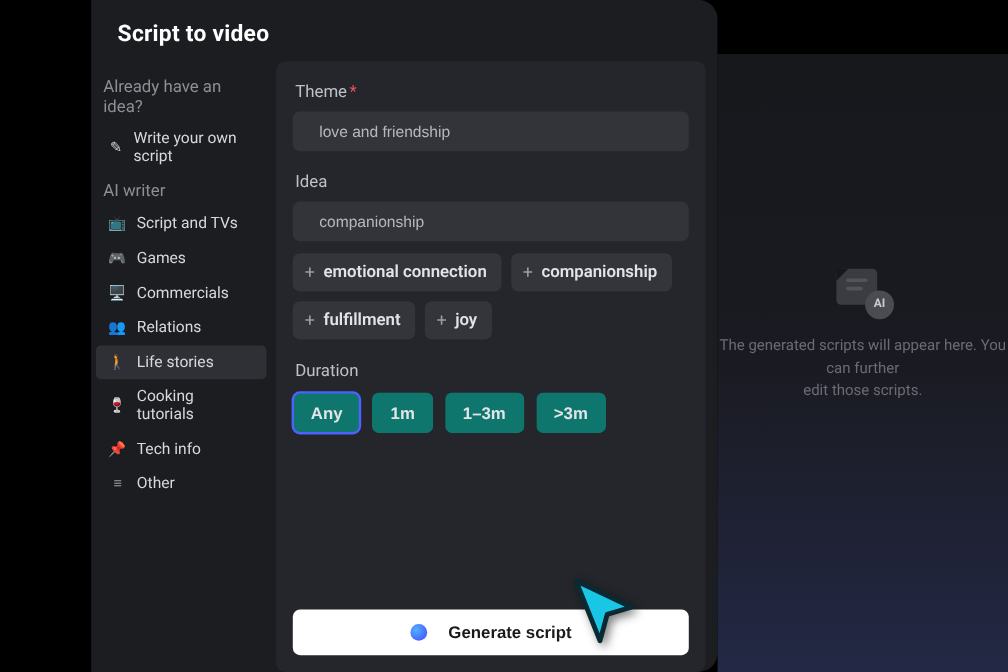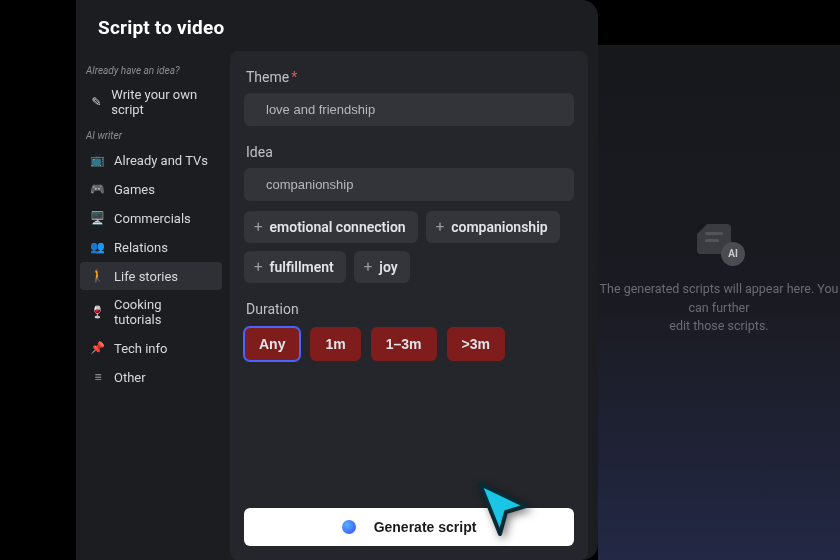--- a/index.html
+++ b/index.html
@@ -3,34 +3,34 @@
 <meta charset="utf-8">
 <style>
   * { box-sizing: border-box; margin: 0; padding: 0; }
   html, body { width: 840px; height: 560px; overflow: hidden; background: #000; font-family: -apple-system, BlinkMacSystemFont, "Segoe UI", Roboto, Arial, sans-serif; }
   .app { display: flex; width: 840px; height: 560px; }
   .left-panel { width: 522px; height: 560px; background: #1c1d21; border-radius: 0 16px 16px 0; margin-left: 76px; display: flex; flex-direction: column; }
   .title-bar { padding: 16px 22px 12px 22px; }
   .title { color: #fff; font-size: 19px; font-weight: 700; letter-spacing: 0.2px; }
   .body-area { display: flex; flex: 1; }
   .sidebar { width: 150px; padding: 8px 0 0 0; }
-  .section-label { color: #8d8f96; font-size: 10px; padding: 6px 10px 4px 10px; font-style: italic; }
+  .section-label { color: #8d8f96; font-size: 14px; padding: 6px 10px 4px 10px; }
   .sb-item { display: flex; align-items: center; gap: 8px; padding: 6px 10px 6px 10px; color: #d7d9de; font-size: 13px; cursor: pointer; border-radius: 4px; margin: 1px 4px; }
   .sb-item.selected { background: #2e3036; }
   .sb-icon { width: 16px; height: 16px; display: flex; align-items: center; justify-content: center; font-size: 12px; }
   .main { flex: 1; background: #24262b; border-radius: 8px; margin: 0 10px 0 4px; padding: 14px 14px 18px 14px; position: relative; }
   .field-label { color: #bfc1c8; font-size: 14px; margin: 4px 0 8px 2px; }
   .req { color: #e05555; margin-left: 2px; }
   .text-input { width: 100%; background: #32343a; border: none; border-radius: 6px; color: #b6b8bf; font-size: 13px; padding: 9px 22px; outline: none; }
   .spacer { height: 14px; }
   .tag-row { display: flex; flex-wrap: wrap; gap: 8px; margin-top: 10px; }
   .tag { background: #33353b; color: #e2e4e9; border-radius: 6px; padding: 8px 12px 8px 10px; display: inline-flex; align-items: center; gap: 7px; font-size: 14px; font-weight: 600; cursor: pointer; }
   .plus { color: #9a9ca3; font-weight: 400; font-size: 15px; line-height: 1; }
   .duration-row { display: flex; gap: 10px; margin-top: 10px; }
-  .dur-btn { background: #7f1d1d; color: #e2e4e9; border: 1px solid transparent; border-radius: 6px; padding: 8px 14px; font-size: 14px; font-weight: 600; cursor: pointer; }
+  .dur-btn { background: #0f766e; color: #e2e4e9; border: 1px solid transparent; border-radius: 6px; padding: 8px 14px; font-size: 14px; font-weight: 600; cursor: pointer; }
   .dur-btn.active { border-color: #4b63ff; box-shadow: 0 0 0 1px #4b63ff; }
   .generate-btn { position: absolute; left: 14px; right: 14px; bottom: 14px; background: #fff; color: #1a1a1a; border: none; border-radius: 6px; padding: 11px 0; font-size: 14px; font-weight: 700; display: flex; align-items: center; justify-content: center; gap: 18px; cursor: pointer; }
   .gen-icon { width: 14px; height: 14px; border-radius: 50%; background: radial-gradient(circle at 35% 35%, #4fb3ff, #4b63ff 70%); }
   .right-panel { flex: 1; height: 560px; background: linear-gradient(180deg, #000 0%, #000 8%, #17181c 8%, #1a1b22 55%, #232845 100%); display: flex; align-items: center; justify-content: center; }
   .right-inner { text-align: center; color: #6a6c73; }
   .placeholder-icon { width: 52px; height: 42px; margin: 0 auto 14px auto; position: relative; }
   .ph-doc { position: absolute; left: 4px; top: 0; width: 34px; height: 30px; background: #3a3c42; border-radius: 4px 4px 4px 4px; }
   .ph-corner { position: absolute; left: 4px; top: 0; width: 0; height: 0; border-top: 10px solid #17181c; border-right: 10px solid transparent; }
   .ph-line1 { position: absolute; left: 12px; top: 8px; width: 18px; height: 3px; background: #525459; border-radius: 2px; }
   .ph-line2 { position: absolute; left: 12px; top: 15px; width: 14px; height: 3px; background: #525459; border-radius: 2px; }
@@ -53,21 +53,21 @@
       <div class="sidebar">
         <div class="section-label">Already have an idea?</div>
         <div class="sb-item">
           <span class="sb-icon">✎</span>
           <span>Write your own script</span>
         </div>
         <div class="section-label">AI writer</div>
         <div id="sb-items">
               <div class="sb-item">
                 <span class="sb-icon" style="color: rgb(47, 107, 255);">📺</span>
-                <span>Already and TVs</span>
+                <span>Script and TVs</span>
               </div>
               <div class="sb-item">
                 <span class="sb-icon" style="color: rgb(162, 59, 255);">🎮</span>
                 <span>Games</span>
               </div>
               <div class="sb-item">
                 <span class="sb-icon" style="color: rgb(47, 168, 255);">🖥️</span>
                 <span>Commercials</span>
               </div>
               <div class="sb-item">

